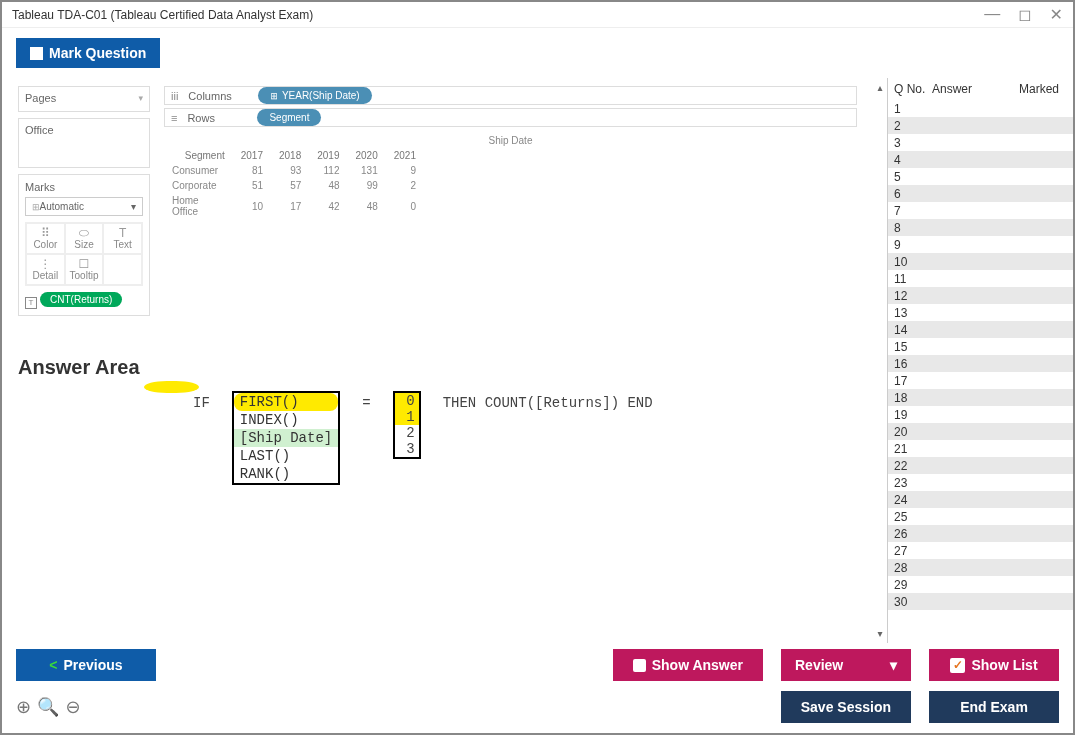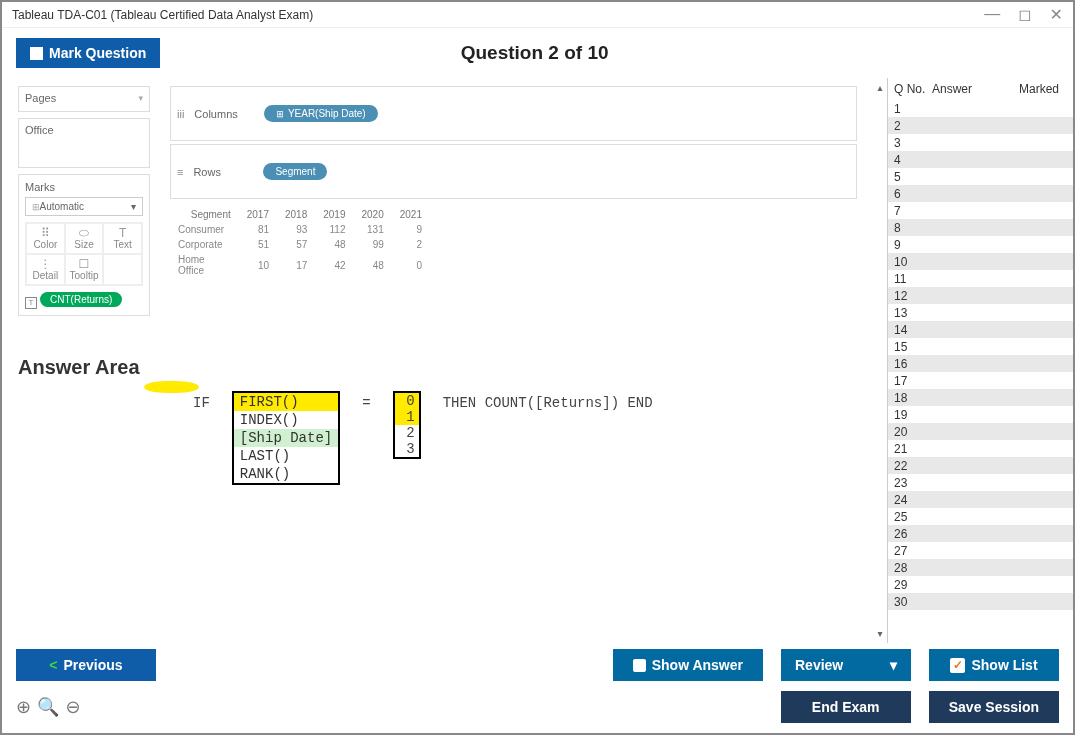--- a/index.html
+++ b/index.html
@@ -111,21 +111,21 @@
     cursor:pointer;
   }
   .qlist-row:nth-child(even){ background:#e8e8e8; }
   .qlist-row .c1 { width:38px; }
   .qlist-row .c2 { width:70px; }
   .qlist-row .c3 { flex:1; }
   
   .prompt { font-size:15px; margin: 6px 0 14px 0; color:#222;}
   .viz-area {
     display:flex;
-    gap:20px;
+    gap:14px;
     font-size:11px;
     color:#666;
   }
   .shelves-left {
     width:132px;
     display:flex;
     flex-direction:column;
     gap:6px;
   }
   .shelf-box {
@@ -137,21 +137,21 @@
   .shelf-box .label { font-size:11px; color:#666;}
   .shelf-box .dropdown-arrow { position:absolute; right:6px; top:6px; color:#aaa; font-size:9px;}
   .marks-box { border:1px solid #ddd; padding:6px;}
   .marks-box .marks-title{ font-size:11px; margin-bottom:4px;}
   .marks-dropdown { border:1px solid #ccc; padding:3px 6px; font-size:10px; display:flex; justify-content:space-between; align-items:center; margin-bottom:6px;}
   .marks-grid { display:grid; grid-template-columns: repeat(3, 1fr); border:1px solid #eee;}
   .marks-cell { border:1px solid #eee; text-align:center; padding:3px 0; font-size:10px; color:#888; cursor:pointer;}
   .marks-cell .ic{ font-size:12px; display:block; color:#999; line-height:1;}
   .pill-green { display:inline-block; background:#00a85a; color:#fff; border-radius:10px; padding:2px 10px; font-size:10px; margin-top:6px;}
   .shelves-right { flex:1; }
-  .colrow { display:flex; align-items:center; border:1px solid #ddd; padding:18px 6px; margin-bottom:3px; gap:10px;}
+  .colrow { display:flex; align-items:center; border:1px solid #ddd; padding:0 6px; margin-bottom:3px; gap:10px;}
   .colrow .icon-bars { color:#888; font-size:11px;}
   .colrow .lbl{ width:60px; font-size:11px; color:#666;}
   .pill-blue { background:#4b8fb5; color:#fff; border-radius:10px; padding:3px 12px; font-size:10px; display:inline-flex; align-items:center; gap:4px;}
   .crosstab { margin-top:8px; font-size:10px; color:#888;}
   .crosstab .title-row{ text-align:center; margin-bottom:2px;}
   .crosstab table{ border-collapse:collapse; width:260px;}
   .crosstab td, .crosstab th { padding:2px 8px; text-align:right; font-weight:normal;}
   .crosstab th{ color:#777;}
   .crosstab td.seg{ text-align:left;}
   
@@ -175,21 +175,21 @@
   }
   .if-kw { margin-left:175px; padding-top:4px;}
   .dropdown-list {
     border:2px solid #000;
     background:#fff;
     min-width:90px;
     font-size:14px;
     color:#333;
   }
   .dropdown-list div{ padding:1px 6px; cursor:pointer;}
-  .dropdown-list .hl-yellow{ background:#ffea00;}
+  .dropdown-list .hl-yellow{ background:#ffea00;border-radius:8px;}
   .dropdown-list .hl-green{ background:#d0f0d0;}
   .eq{ padding-top:4px;}
   .num-list { border:2px solid #000; width:28px; text-align:right; font-size:14px;}
   .num-list div{ padding:0 4px;}
   .num-list .hl-yellow{ background:#ffea00;}
   .tail-text{ padding-top:4px; font-family: "Courier New", monospace; font-size:14px; color:#444;}
   
   .footer {
     padding: 6px 14px 10px 14px;
   }
@@ -201,21 +201,21 @@
     font-size:14px;
     border:none;
     cursor:pointer;
     display:inline-flex;
     align-items:center;
     gap:6px;
     min-width:140px;
     justify-content:center;
   }
   .btn-blue{ background:#0f5ca8; color:#fff;}
-  .btn-orange{ background:#0369a1; color:#fff;}
+  .btn-orange{ background:#be185d; color:#fff;}
   .btn-navy{ background:#203a5c; color:#fff; min-width:130px;}
   .chev-green{ color:#3adb3a; font-weight:bold;}
   .chev-white{ color:#fff;}
   .orange-box{ width:13px;height:13px;background:#fff;display:inline-block; border-radius:2px;}
   .orange-check{ width:15px;height:15px;background:#fff;display:inline-flex;align-items:center;justify-content:center; border-radius:2px; color:#e67520; font-size:12px; font-weight:bold;}
   .spacer{ flex:1;}
   .zoom-icons{ color:#777; font-size:18px; display:flex; gap:6px;}
   .zoom-icons span{ cursor:pointer;}
 </style>
 </head>
@@ -230,21 +230,20 @@
       <span>◻</span>
       <span>✕</span>
     </div>
   </div>
 
   <div class="header-row">
     <button class="mark-btn">
       <span class="checkbox-square"></span>
       <span>Mark Question</span>
     </button>
-    <div class="question-title">Question 2 of 10</div>
     <div style="width:150px"></div>
   </div>
 
   <div class="body">
     <div class="content-col">
 
       <div class="viz-area">
 
         <div class="shelves-left">
           <div class="shelf-box">
@@ -286,20 +285,21 @@
               </span>
           </div>
           <div class="colrow">
             <span class="icon-bars">≡</span>
             <span class="lbl">Rows</span>
             <span class="pill-blue">
                 <span>Segment</span>
               </span>
           </div>
           <div class="crosstab">
+            <div class="title-row">Ship Date</div>
             <table id="crosstab-table">
                 <tbody>
                   <tr>
                     <th class="seg">Segment</th>
                     <th>2017</th>
                     <th>2018</th>
                     <th>2019</th>
                     <th>2020</th>
                     <th>2021</th>
                   </tr>
@@ -548,18 +548,18 @@
         <span>Show List</span>
       </button>
     </div>
     <div class="footer-row2">
       <div class="zoom-icons">
         <span>⊕</span>
         <span>🔍</span>
         <span>⊖</span>
       </div>
       <div style="display:flex; gap:18px;">
+        <button class="btn btn-navy">Save Session</button>
         <button class="btn btn-navy">End Exam</button>
-        <button class="btn btn-navy">Save Session</button>
       </div>
     </div>
   </div>
 </div>
 
 </body></html>

